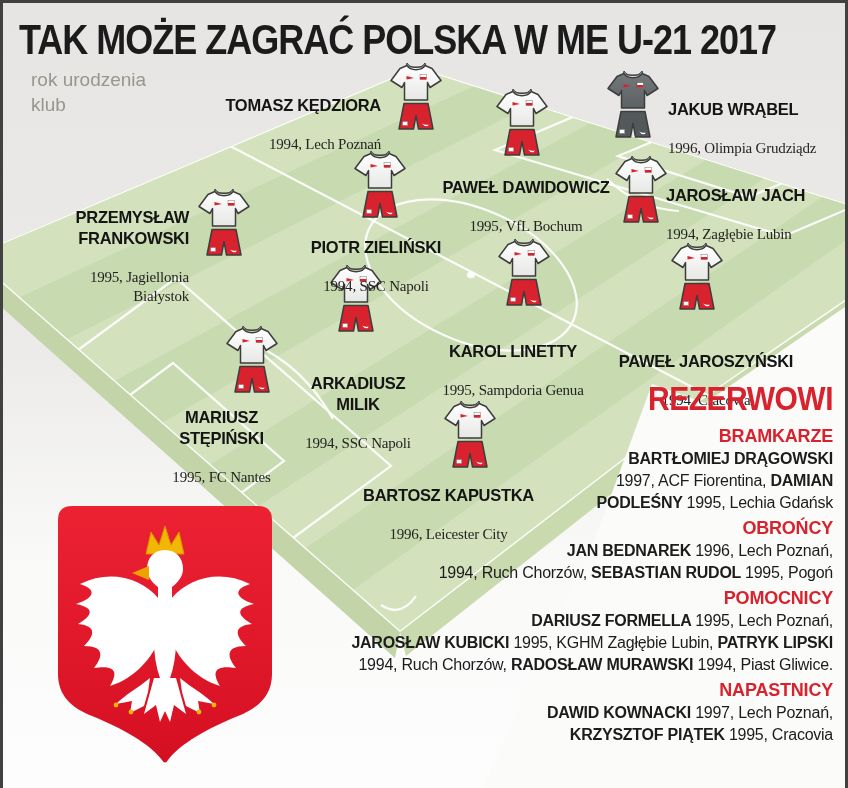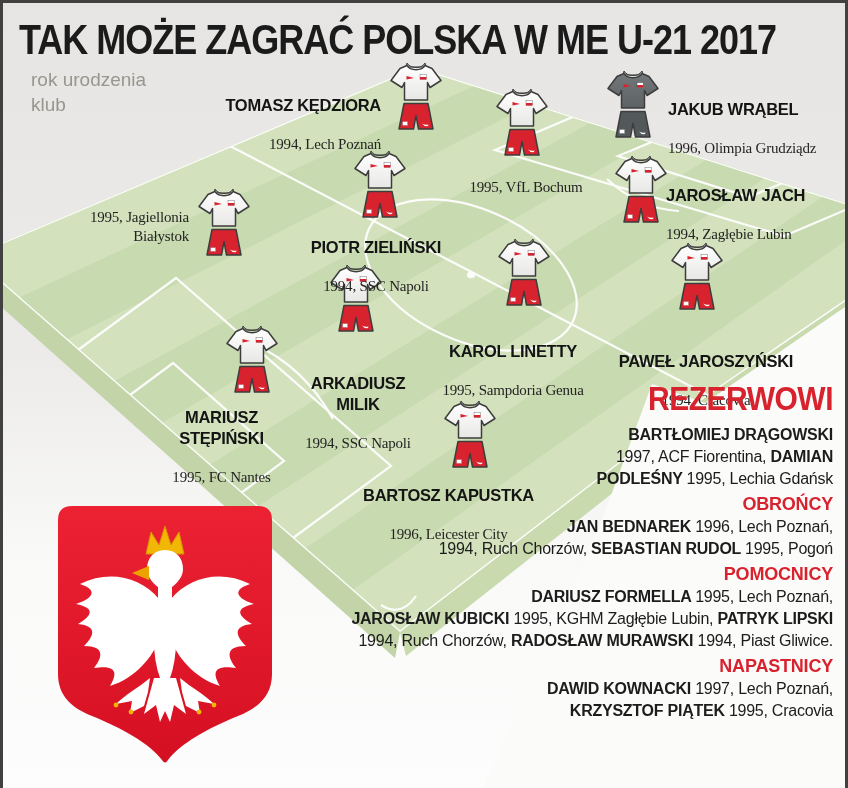--- a/index.html
+++ b/index.html
@@ -167,27 +167,30 @@
 
   <div class="ptext t-right" id="t-kedziora">
     <div class="pname">TOMASZ KĘDZIORA</div>
     <div class="pdet">1994, Lech Poznań</div>
   </div>
   <div class="ptext t-left" id="t-wrabel">
     <div class="pname">JAKUB WRĄBEL</div>
     <div class="pdet">1996, Olimpia Grudziądz</div>
   </div>
   <div class="ptext t-center" id="t-dawidowicz">
+    <div class="pname">PAWEŁ DAWIDOWICZ</div>
     <div class="pdet">1995, VfL Bochum</div>
   </div>
   <div class="ptext t-left" id="t-jach">
     <div class="pname">JAROSŁAW JACH</div>
     <div class="pdet">1994, Zagłębie Lubin</div>
   </div>
   <div class="ptext t-right" id="t-frankowski">
+    <div class="pname">PRZEMYSŁAW
+FRANKOWSKI</div>
     <div class="pdet">1995, Jagiellonia
 Białystok</div>
   </div>
   <div class="ptext t-center" id="t-zielinski">
     <div class="pname">PIOTR ZIELIŃSKI</div>
     <div class="pdet">1994, SSC Napoli</div>
   </div>
   <div class="ptext t-center" id="t-linetty">
     <div class="pname">KAROL LINETTY</div>
     <div class="pdet">1995, Sampdoria Genua</div>
@@ -206,20 +209,21 @@
 STĘPIŃSKI</div>
     <div class="pdet">1995, FC Nantes</div>
   </div>
   <div class="ptext t-center" id="t-kapustka">
     <div class="pname">BARTOSZ KAPUSTKA</div>
     <div class="pdet">1996, Leicester City</div>
   </div>
 
   <div class="reserves">
     <div class="rez-title">REZERWOWI</div>
+    <div class="rez-head">BRAMKARZE</div>
     <div class="rez-line"><span class="b">BARTŁOMIEJ DRĄGOWSKI</span></div>
     <div class="rez-line"><span>1997, ACF Fiorentina, </span><span class="b">DAMIAN</span></div>
     <div class="rez-line"><span class="b">PODLEŚNY </span><span>1995, Lechia Gdańsk</span></div>
     <div class="rez-head">OBROŃCY</div>
     <div class="rez-line"><span class="b">JAN BEDNAREK </span><span>1996, Lech Poznań,</span></div>
     <div class="rez-line"><span>1994, Ruch Chorzów, </span><span class="b">SEBASTIAN RUDOL </span><span>1995, Pogoń</span></div>
     <div class="rez-head">POMOCNICY</div>
     <div class="rez-line"><span class="b">DARIUSZ FORMELLA </span><span>1995, Lech Poznań,</span></div>
     <div class="rez-line"><span class="b">JAROSŁAW KUBICKI </span><span>1995, KGHM Zagłębie Lubin, </span><span class="b">PATRYK LIPSKI</span></div>
     <div class="rez-line"><span>1994, Ruch Chorzów, </span><span class="b">RADOSŁAW MURAWSKI </span><span>1994, Piast Gliwice.</span></div>

